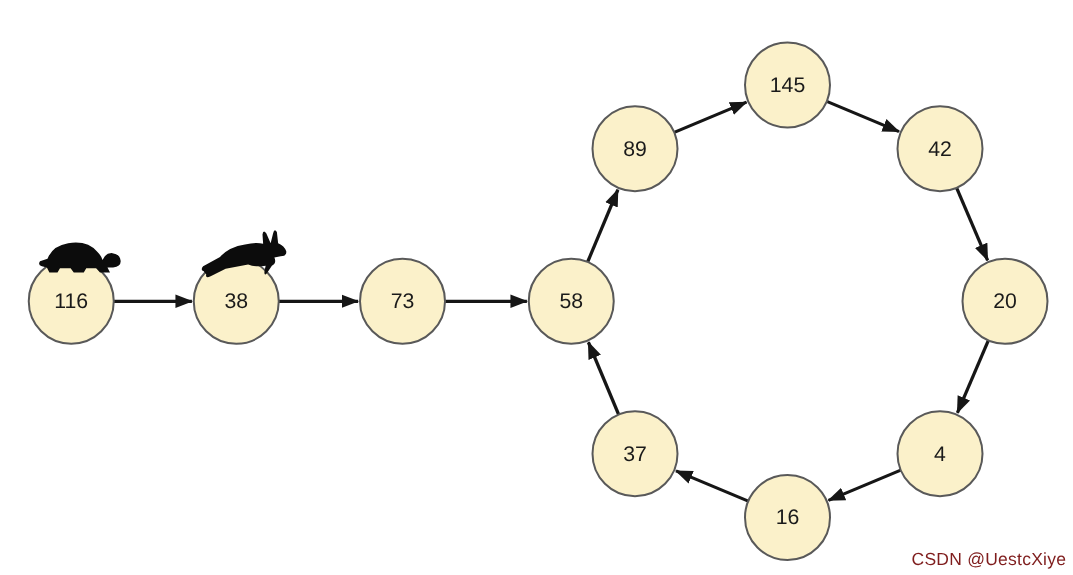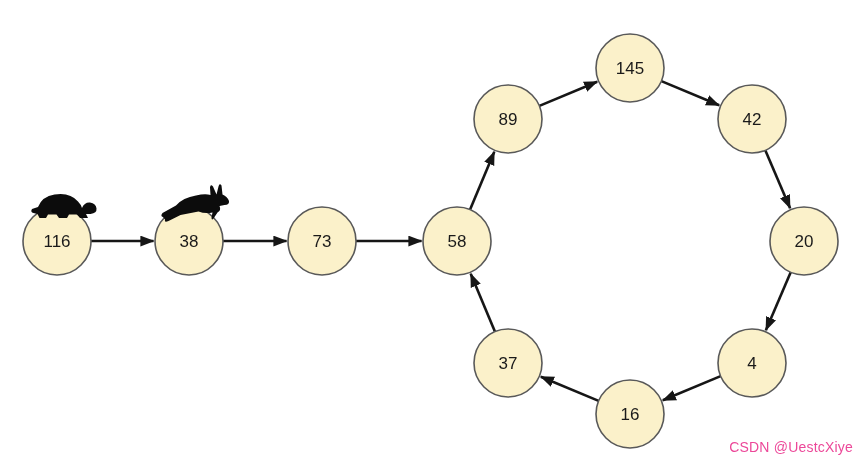--- a/index.html
+++ b/index.html
@@ -70,14 +70,14 @@
         <circle cx="630" cy="414" r="34" fill="#FBF1CA" stroke="#595959" stroke-width="1.6"></circle>
         <text x="630" y="414" text-anchor="middle" dominant-baseline="central" font-size="17" fill="#1a1a1a" class="node-label">16</text>
         <circle cx="508" cy="363" r="34" fill="#FBF1CA" stroke="#595959" stroke-width="1.6"></circle>
         <text x="508" y="363" text-anchor="middle" dominant-baseline="central" font-size="17" fill="#1a1a1a" class="node-label">37</text>
       </g>
     <g id="icons-layer">
         <path d="M4.5 21 Q1 20 3 17 L9 15 Q13 4.5 25.5 2.5 Q41 0 49 9.5 Q52 12.5 53 16 Q55.5 10 61 10.5 Q67 11.5 67.5 16.5 Q68 21 61.5 22 L57 22 L59 26 L51 26 L48 22.5 L40 22.5 L38 26 L30 26 L27.5 22.5 L19 22.5 L17 26 L10.5 26 L8.5 22 Z" fill="#0c0c0c" transform="translate(29,192)"></path>
         <path d="M3 34 Q0 33 2.5 30 L16 22.5 Q23 14.5 36 12.5 Q45 10.5 50.5 12 L50 4.5 Q50.5 0.5 53 3.5 L56.5 11.5 L58.5 3.5 Q59.5 -0.5 61.5 2.5 L62.5 11.5 Q67.5 13.5 69 18 Q69.5 22 64.5 22 L59.5 23 Q61.5 27.5 57.5 29.5 L53.5 35.5 Q51.5 38 51.5 34.5 L52.5 29.5 Q45 31 38.5 28.5 L20.5 32 L8.5 38 Q4 40 5 36.5 Z" fill="#0c0c0c" transform="translate(160,183)"></path>
       </g>
   </svg>
-  <div class="watermark" style="color: #ec4899;">CSDN @UestcXiye</div>
+  <div class="watermark" style="color: #7f1d1d;">CSDN @UestcXiye</div>
 </div>
 
 </body></html>

